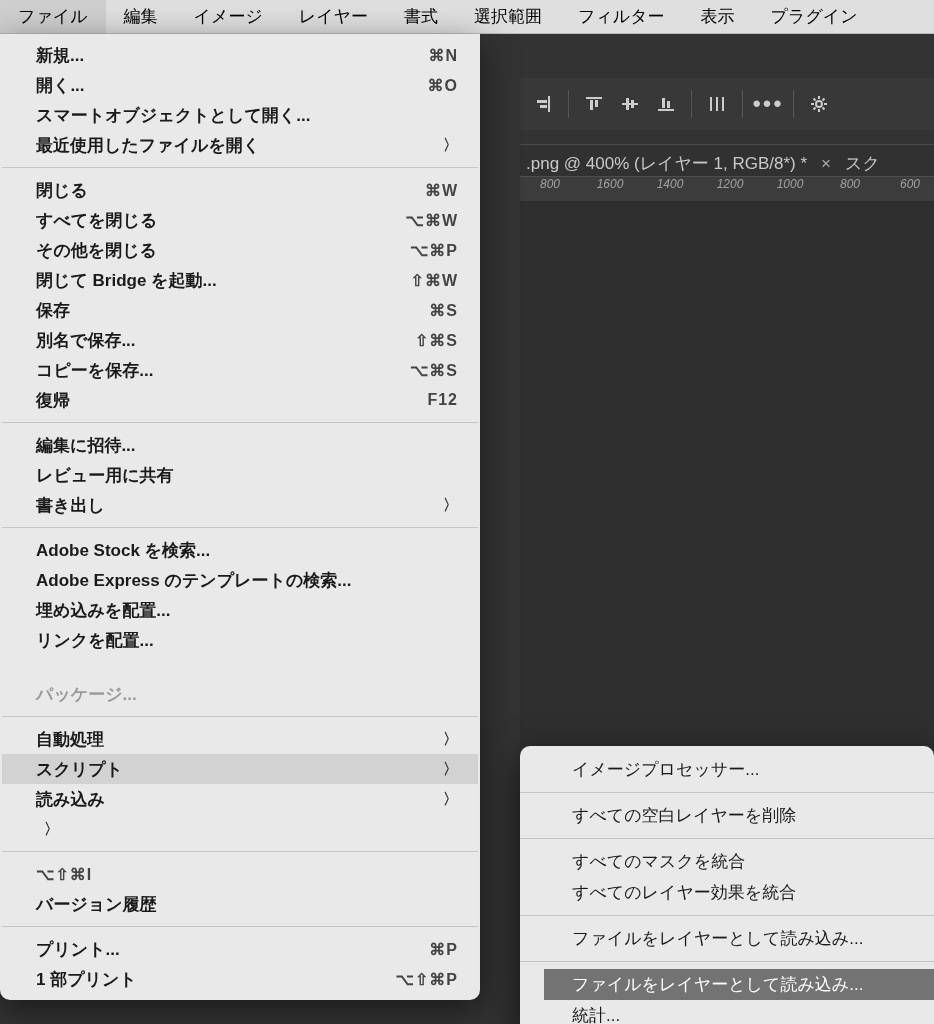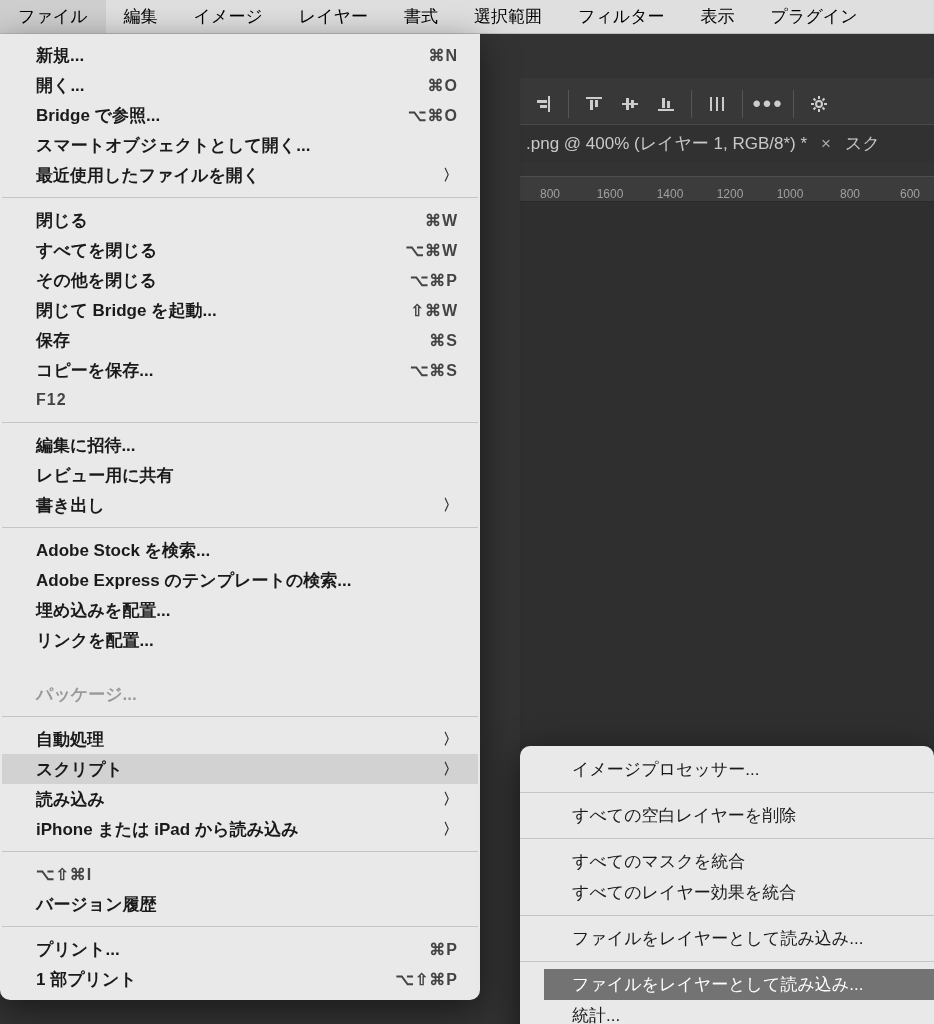--- a/index.html
+++ b/index.html
@@ -44,39 +44,40 @@
 }
 .tb-ico {
   width: 34px; height: 34px;
   display: flex; align-items: center; justify-content: center;
   color: #d6d6d6;
 }
 .tb-sep { width: 1px; height: 28px; background: #555; margin: 0 6px; }
 .tb-dots { font-size: 24px; letter-spacing: 2px; color:#ccc; }
 .doc-tab-row {
   position: absolute;
-  top: 124px; left: 520px; right: 0;
+  top: 144px; left: 520px; right: 0;
   height: 38px;
   background: #313131;
   display: flex; align-items: center;
   color: #c9c9c9; font-size: 17px;
   padding-left: 6px;
   border-top: 1px solid #4a4a4a;
 }
 .doc-tab-close { margin: 0 14px; color:#aaa; }
 .ruler {
   position: absolute;
   top: 176px; left: 520px; right: 0;
   height: 26px;
   background: #3c3c3c;
-  display: flex; align-items: flex-end;
+  display: flex; align-items: flex-start;
   color: #a0a0a0; font-size: 12px;
   overflow: hidden;
   border-top: 1px solid #4e4e4e;
   border-bottom: 1px solid #2a2a2a;
+  font-style: italic;
 }
 .ruler span { flex: 0 0 60px; text-align: center; }
 .canvas-area {
   position: absolute;
   top: 202px; left: 520px; right: 0; bottom: 0;
   background: #2f2f2f;
 }
 
 
 .dropdown {
@@ -214,24 +215,20 @@
 <div class="dropdown" id="file-dropdown">
     <div class="menu-item">
       <span class="menu-label">新規...</span>
       <span class="menu-shortcut">⌘N</span>
     </div>
     <div class="menu-item">
       <span class="menu-label">開く...</span>
       <span class="menu-shortcut">⌘O</span>
     </div>
     <div class="menu-item">
-      <span class="menu-label">Bridge で参照...</span>
-      <span class="menu-shortcut">⌥⌘O</span>
-    </div>
-    <div class="menu-item">
       <span class="menu-label">スマートオブジェクトとして開く...</span>
     </div>
     <div class="menu-item">
       <span class="menu-label">最近使用したファイルを開く</span>
       <span class="menu-arrow">〉</span>
     </div>
     <div class="menu-sep"></div>
     <div class="menu-item">
       <span class="menu-label">閉じる</span>
       <span class="menu-shortcut">⌘W</span>
@@ -246,24 +243,29 @@
     </div>
     <div class="menu-item">
       <span class="menu-label">閉じて Bridge を起動...</span>
       <span class="menu-shortcut">⇧⌘W</span>
     </div>
     <div class="menu-item">
       <span class="menu-label">保存</span>
       <span class="menu-shortcut">⌘S</span>
     </div>
     <div class="menu-item">
+      <span class="menu-label">別名で保存...</span>
+      <span class="menu-shortcut">⇧⌘S</span>
+    </div>
+    <div class="menu-item">
       <span class="menu-label">コピーを保存...</span>
       <span class="menu-shortcut">⌥⌘S</span>
     </div>
     <div class="menu-item">
+      <span class="menu-label">復帰</span>
       <span class="menu-shortcut">F12</span>
     </div>
     <div class="menu-sep"></div>
     <div class="menu-item">
       <span class="menu-label">編集に招待...</span>
     </div>
     <div class="menu-item">
       <span class="menu-label">レビュー用に共有</span>
     </div>
     <div class="menu-item">
@@ -293,21 +295,20 @@
     </div>
     <div class="menu-item hover">
       <span class="menu-label">スクリプト</span>
       <span class="menu-arrow">〉</span>
     </div>
     <div class="menu-item">
       <span class="menu-label">読み込み</span>
       <span class="menu-arrow">〉</span>
     </div>
     <div class="menu-item">
-      <span class="menu-label">iPhone または iPad から読み込み</span>
       <span class="menu-arrow">〉</span>
     </div>
     <div class="menu-sep"></div>
     <div class="menu-item">
       <span class="menu-shortcut">⌥⇧⌘I</span>
     </div>
     <div class="menu-item">
       <span class="menu-label">バージョン履歴</span>
     </div>
     <div class="menu-sep"></div>

